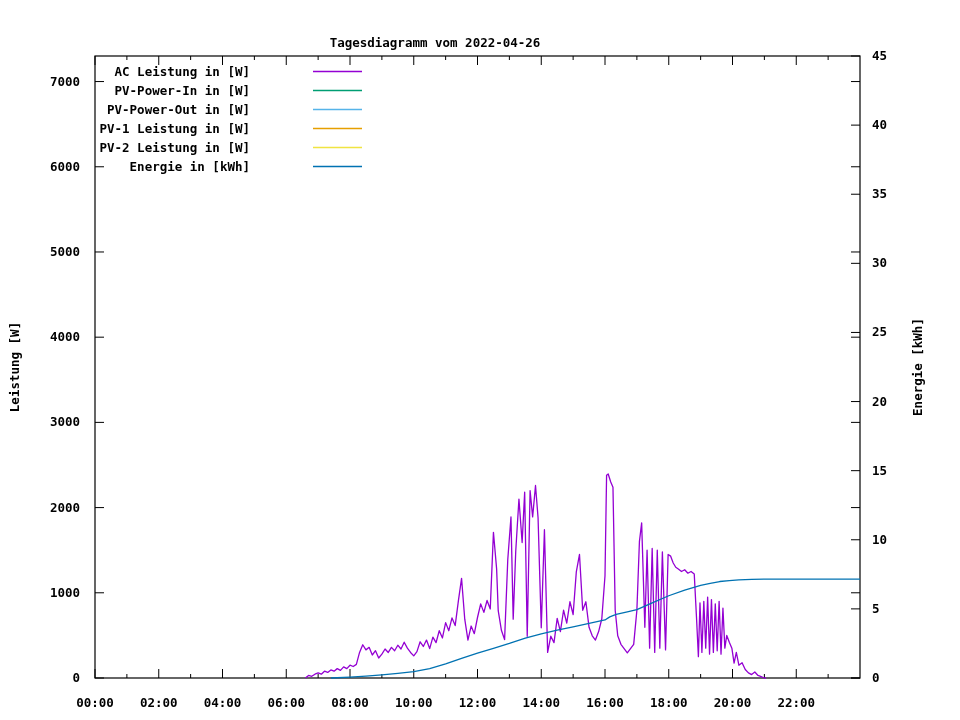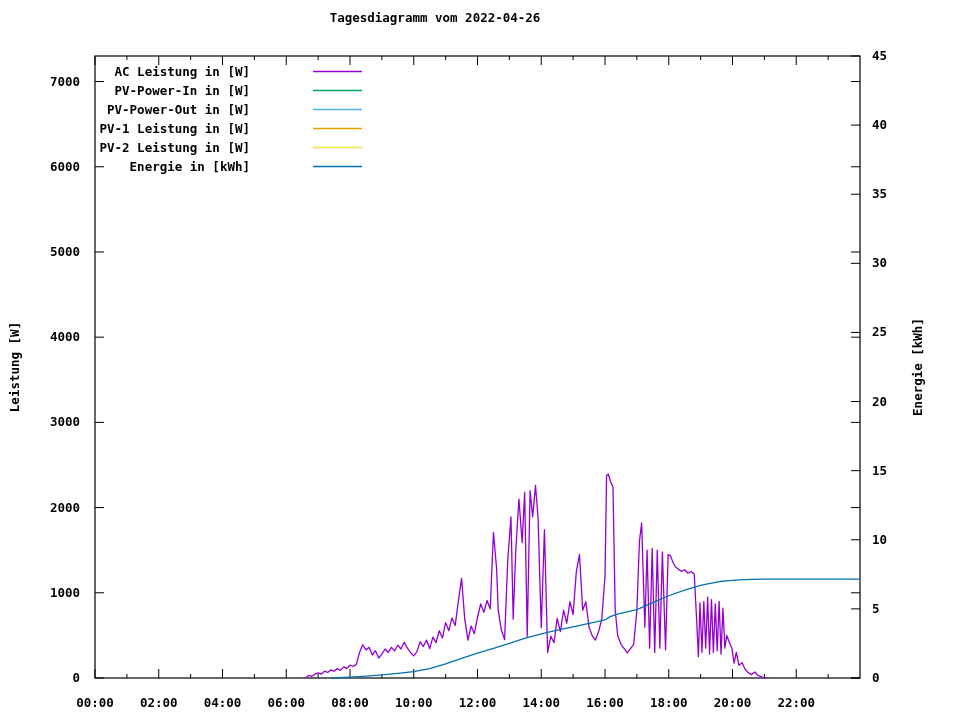--- a/index.html
+++ b/index.html
@@ -1,21 +1,21 @@
 <!DOCTYPE html>
 <html><head>
 <meta charset="utf-8">
 <style>
   html,body{margin:0;padding:0;background:#fff;}
   .chart-root{
     position:relative;width:960px;height:720px;background:#fff;overflow:hidden;
     font-family:"DejaVu Sans Mono",monospace;font-weight:bold;color:#000;
   }
   .chart-title{
-    position:absolute;left:95px;top:10px;width:680px;text-align:center;
+    position:absolute;left:95px;top:35px;width:680px;text-align:center;
     font-size:12.5px;letter-spacing:0;white-space:nowrap;
   }
   .ylabel{
     position:absolute;left:14px;top:367px;transform:translate(-50%,-50%) rotate(-90deg);
     font-size:12.5px;white-space:nowrap;
   }
   .y2label{
     position:absolute;left:917px;top:367px;transform:translate(-50%,-50%) rotate(-90deg);
     font-size:12.5px;white-space:nowrap;
   }

